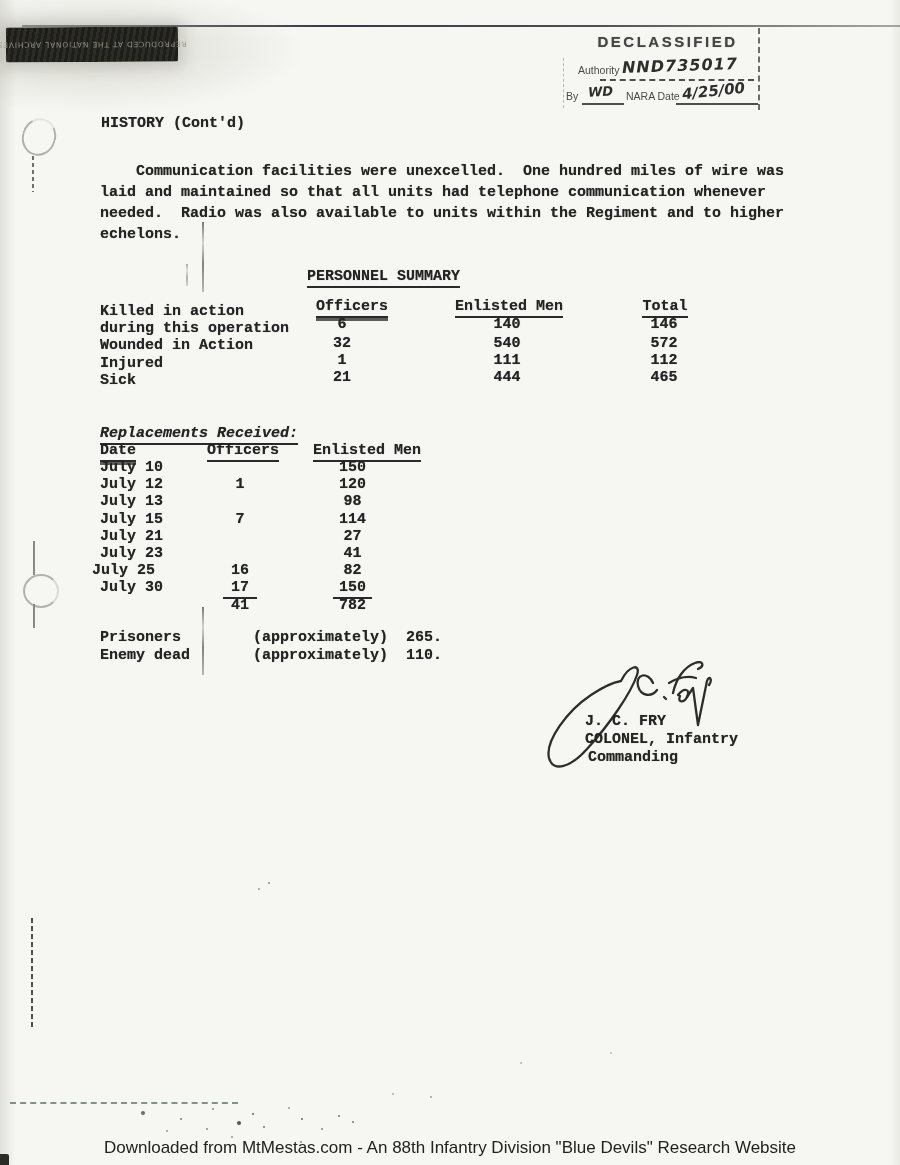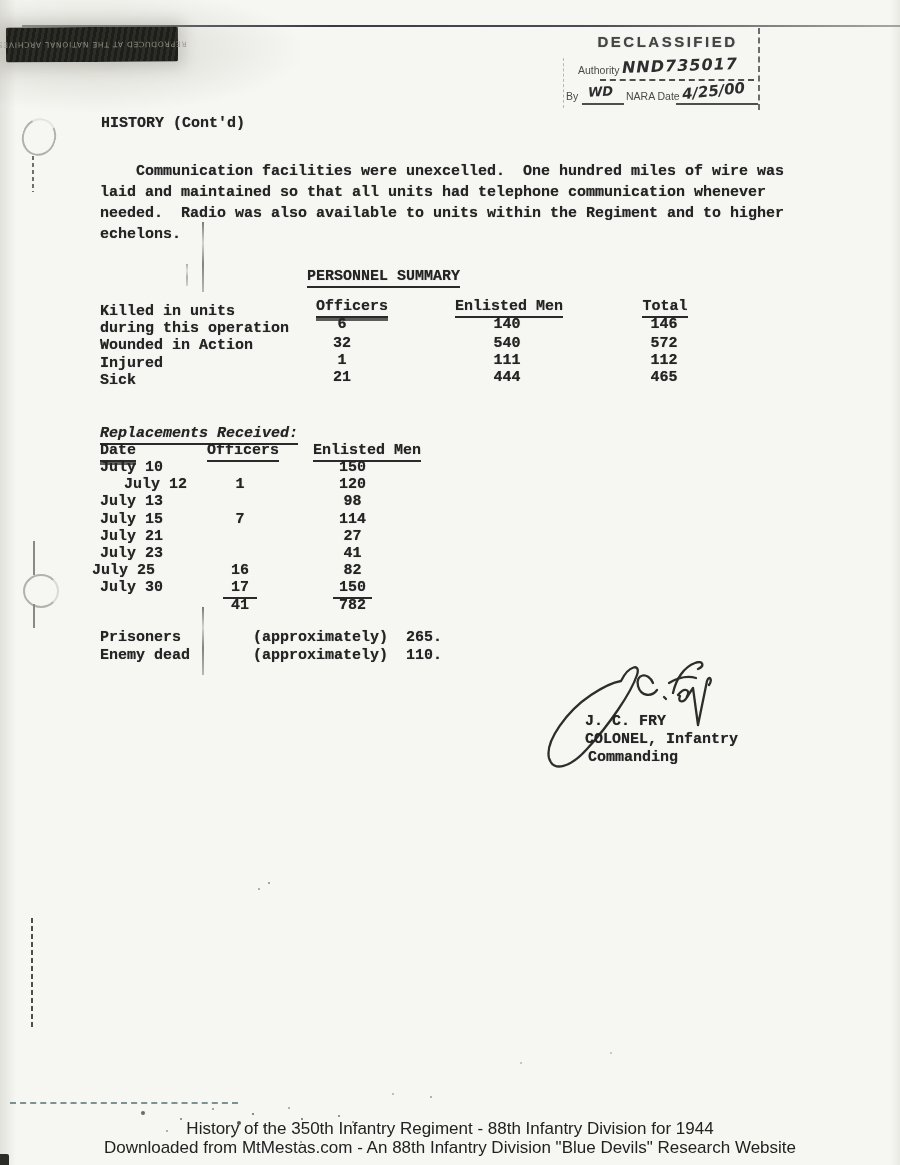--- a/index.html
+++ b/index.html
@@ -91,21 +91,21 @@
   <div class="tw" style="left:100px; top:206px;">needed.  Radio was also available to units within the Regiment and to higher</div>
   <div class="tw" style="left:100px; top:185px;">laid and maintained so that all units had telephone communication whenever</div>
   <div class="tw" style="left:100px; top:227px;">echelons.</div>
 
   <div class="tw" style="left:307px; top:269px;"><span class="ul">PERSONNEL SUMMARY</span></div>
 
   <div class="tw cc" style="left:310px; top:299px; width:84px;"><span class="ul ul2">Officers</span></div>
   <div class="tw cc" style="left:455px; top:299px; width:105px;"><span class="ul">Enlisted Men</span></div>
   <div class="tw cc" style="left:640px; top:299px; width:50px;"><span class="ul">Total</span></div>
 
-  <div class="tw" style="left:100px; top:304px;">Killed in units</div>
+  <div class="tw" style="left:100px; top:304px;">Killed in action</div>
   <div class="tw" style="left:100px; top:321px;">during this operation</div>
   <div class="tw" style="left:100px; top:338px;">Wounded in Action</div>
   <div class="tw" style="left:100px; top:356px;">Injured</div>
   <div class="tw" style="left:100px; top:373px;text-align:right;">Sick</div>
 
   <div class="tw cc" style="left:300px; top:317px; width:84px;">6</div>
   <div class="tw cc" style="left:457px; top:317px; width:100px;">140</div>
   <div class="tw cc" style="left:622px; top:317px; width:84px;">146</div>
 
   <div class="tw cc" style="left:300px; top:336px; width:84px;">32</div>
@@ -122,21 +122,21 @@
 
   <div class="tw" style="left:100px; top:426px;font-style:italic;"><span class="ul">Replacements Received:</span></div>
 
   <div class="tw" style="left:100px; top:443px;"><span class="ul ul2">Date</span></div>
   <div class="tw" style="left:207px; top:443px;"><span class="ul">Officers</span></div>
   <div class="tw" style="left:313px; top:443px;"><span class="ul">Enlisted Men</span></div>
 
   <div class="tw" style="left:100px; top:460px;">July 10</div>
   <div class="tw cc" style="left:315px; top:460px; width:75px;">150</div>
 
-  <div class="tw" style="left:100px; top:477px;margin-left:24px;">July 12</div>
+  <div class="tw" style="left:100px; top:477px;">July 12</div>
   <div class="tw cc" style="left:205px; top:477px; width:70px;">1</div>
   <div class="tw cc" style="left:315px; top:477px; width:75px;">120</div>
 
   <div class="tw" style="left:100px; top:494px;">July 13</div>
   <div class="tw cc" style="left:315px; top:494px; width:75px;">98</div>
 
   <div class="tw" style="left:100px; top:512px;">July 15</div>
   <div class="tw cc" style="left:205px; top:512px; width:70px;">7</div>
   <div class="tw cc" style="left:315px; top:512px; width:75px;">114</div>
 
@@ -185,16 +185,15 @@
   <div class="vdash" style="left:32px; top:156px; height:36px; background:repeating-linear-gradient(180deg,#6f6f68 0 4px, rgba(0,0,0,0) 4px 7px);"></div>
   <div class="vdash" style="left:33px; top:541px; height:34px; background:#8a8a82;"></div>
   <div class="punch" style="left:23px; top:574px; width:32px; height:30px; border-right-color:rgba(178,178,170,.4);"></div>
   <div class="vdash" style="left:33px; top:604px; height:24px; background:#8a8a82;"></div>
   <div class="vdash" style="left:31px; top:918px; height:110px; background:repeating-linear-gradient(180deg,#4f4f48 0 5px, rgba(0,0,0,0) 5px 8px);"></div>
 
   <div class="noise"></div>
   <div class="teal-dash"></div>
   <div class="corner-mark"></div>
 
-  <div class="footer" style="top:1120px;">History of the 350th Infantry Regiment - 88th Infantry Division for 1944</div>
   <div class="footer" style="top:1139px;">Downloaded from MtMestas.com - An 88th Infantry Division "Blue Devils" Research Website</div>
 
 </div>
 
 </body></html>

